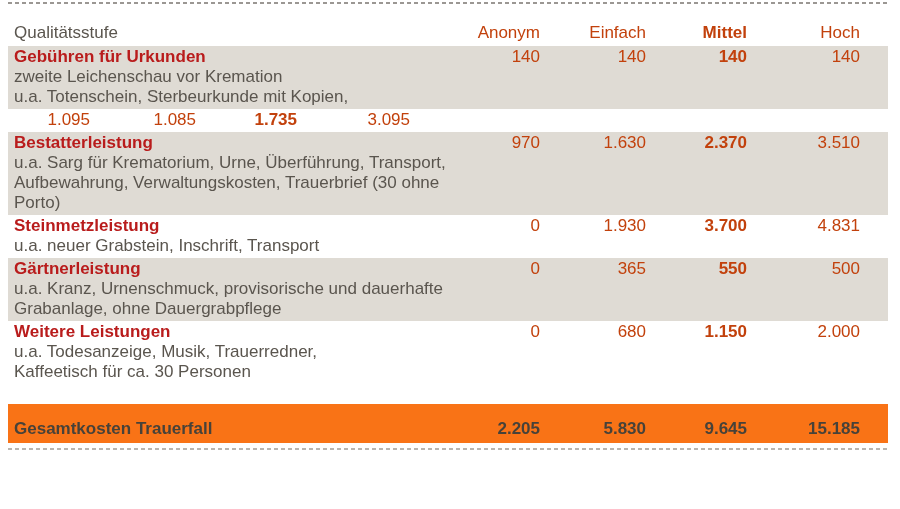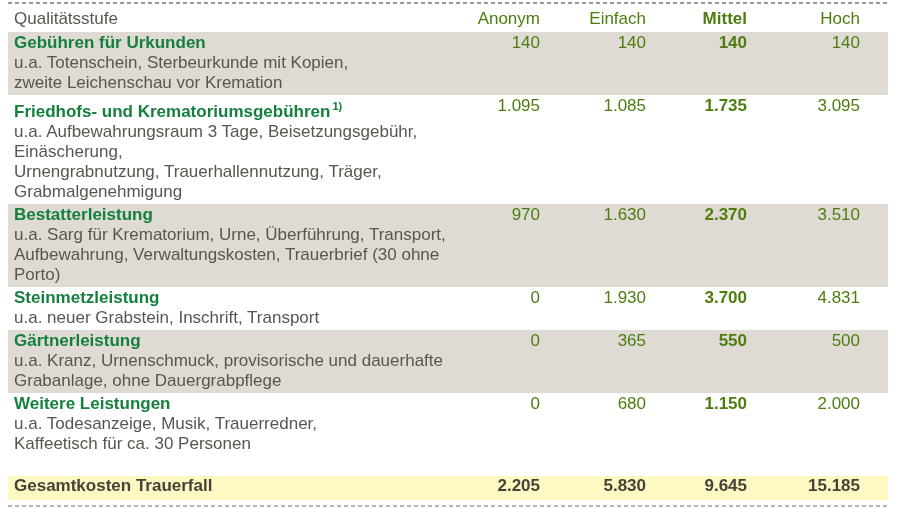--- a/index.html
+++ b/index.html
@@ -15,36 +15,36 @@
   .dash-line {
     height:2px; margin-top:2px;
     background:repeating-linear-gradient(90deg,#9b9793 0 4px,transparent 4px 7px);
   }
   .dash-line.bottom {
     margin-top:5px;
     background:repeating-linear-gradient(90deg,#b9b5b0 0 4px,transparent 4px 7px);
   }
 
   .row { display:flex; align-items:flex-start; font-size:17px; line-height:20px; }
-  .hdr { padding:5px 28px 3px 6px; color:#5a554e; }
+  .hdr { padding:5px 28px 3px 6px; color:#5a554e;margin-top:14px; }
   .body-row { padding:1px 28px 2px 6px; }
   .body-row.shaded { background:#dfdbd4; }
 
   .cell-label { width:450px; }
   .c1 { width:76px; }  .c2 { width:106px; }
   .c3 { width:101px;font-weight:bold; } .c4 { width:113px; }
-  .num { text-align:right; color:#4d7c0f; }
+  .num { text-align:right; color:#c2410c; }
 
-  .row-title { font-weight:bold; color:#15803d; }
+  .row-title { font-weight:bold; color:#b91c1c; }
   .row-title sup { font-size:11px; font-weight:bold; margin-left:2px; }
   .desc { color:#5a554e; }
   .desc:empty { display:none; }
 
   .gap { height:20px; }
-  .total-row { background:#fef9c3; padding:0 28px 4px 6px; font-weight:bold; color:#474239; }
+  .total-row { background:#f97316; padding:15px 28px 4px 6px; font-weight:bold; color:#474239; }
   .total-row .num { font-weight:bold; color:#474239; }
 </style>
 </head>
 <body>
 
 <div class="page">
   <div class="table-wrap">
 
     <div class="dash-line"></div>
 
@@ -52,35 +52,30 @@
       <div class="cell-label">Qualitätsstufe</div>
       <div class="c1 num">Anonym</div>
       <div class="c2 num">Einfach</div>
       <div class="c3 num">Mittel</div>
       <div class="c4 num">Hoch</div>
     </div>
 
     <div class="row body-row shaded">
       <div class="cell-label">
         <div class="row-title">Gebühren für Urkunden</div>
+        <div class="desc">zweite Leichenschau vor Kremation</div>
         <div class="desc">u.a. Totenschein, Sterbeurkunde mit Kopien,</div>
-        <div class="desc">zweite Leichenschau vor Kremation</div>
       </div>
       <div class="c1 num">140</div>
       <div class="c2 num">140</div>
       <div class="c3 num">140</div>
       <div class="c4 num">140</div>
     </div>
 
     <div class="row body-row">
-      <div class="cell-label">
-        <div class="row-title"><span>Friedhofs- und Krematoriumsgebühren</span><sup>1)</sup></div>
-        <div class="desc">u.a. Aufbewahrungsraum 3 Tage, Beisetzungsgebühr, Einäscherung,</div>
-        <div class="desc">Urnengrabnutzung, Trauerhallennutzung, Träger, Grabmalgenehmigung</div>
-      </div>
       <div class="c1 num">1.095</div>
       <div class="c2 num">1.085</div>
       <div class="c3 num">1.735</div>
       <div class="c4 num">3.095</div>
     </div>
 
     <div class="row body-row shaded">
       <div class="cell-label">
         <div class="row-title">Bestatterleistung</div>
         <div class="desc">u.a. Sarg für Krematorium, Urne, Überführung, Transport,</div>

